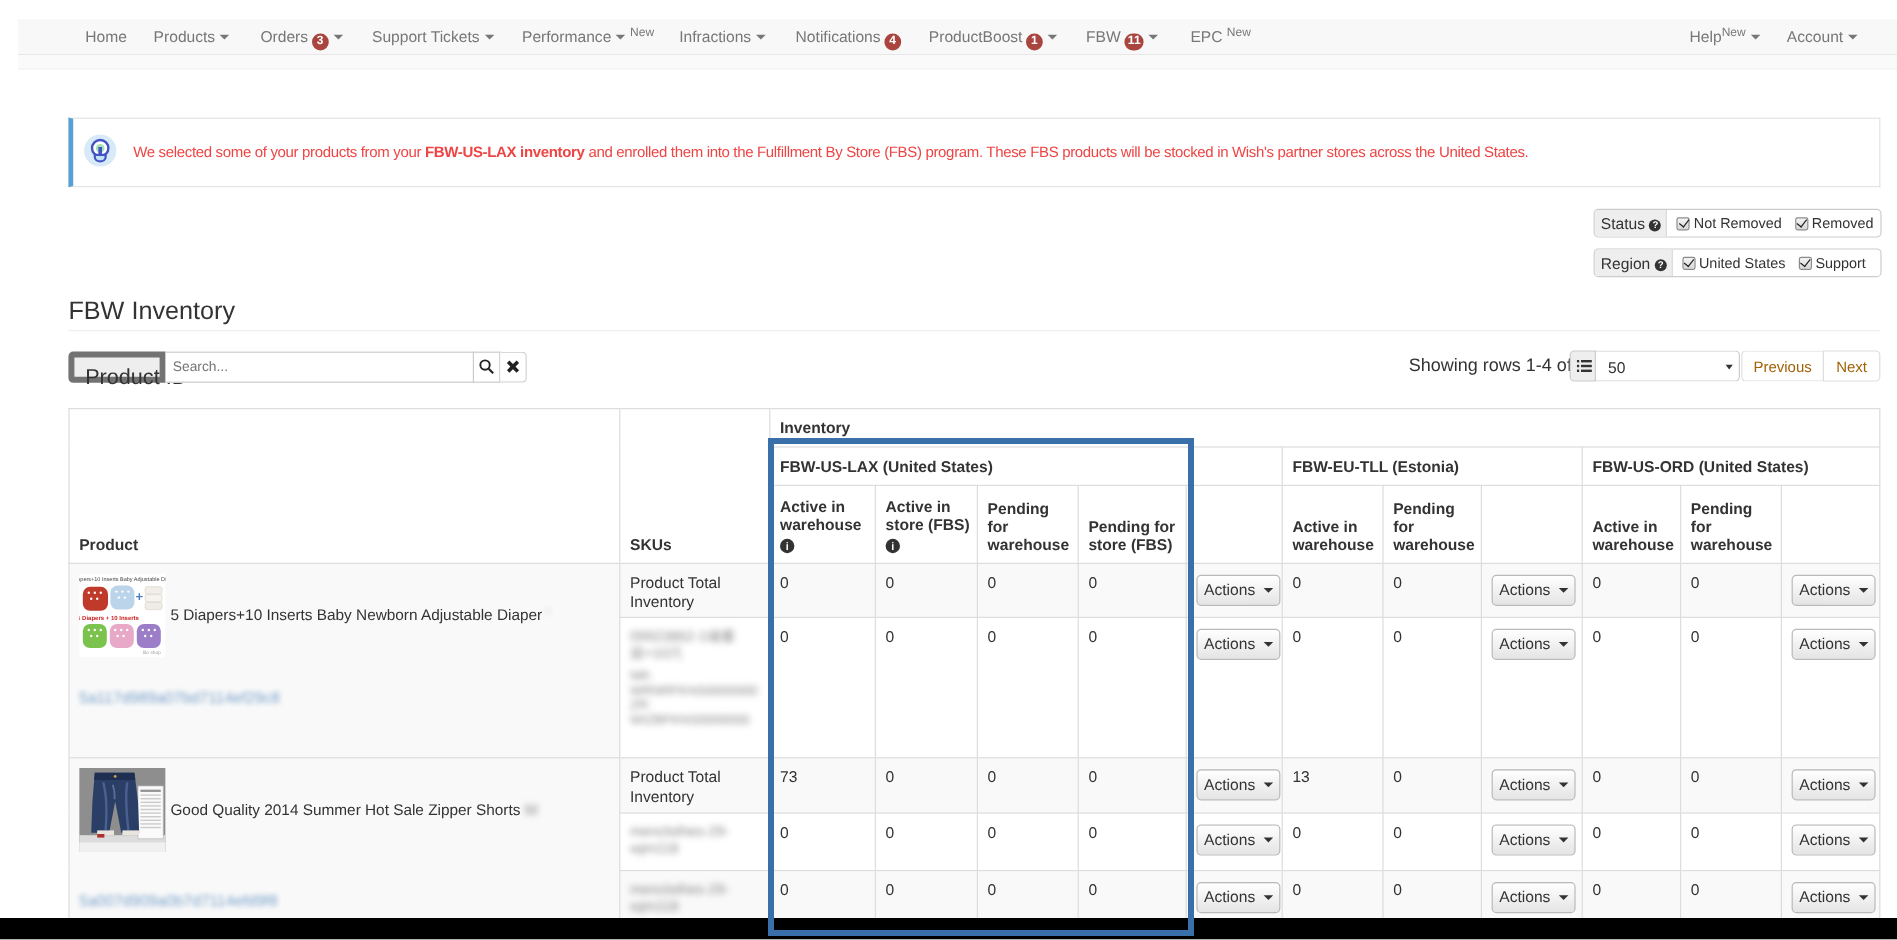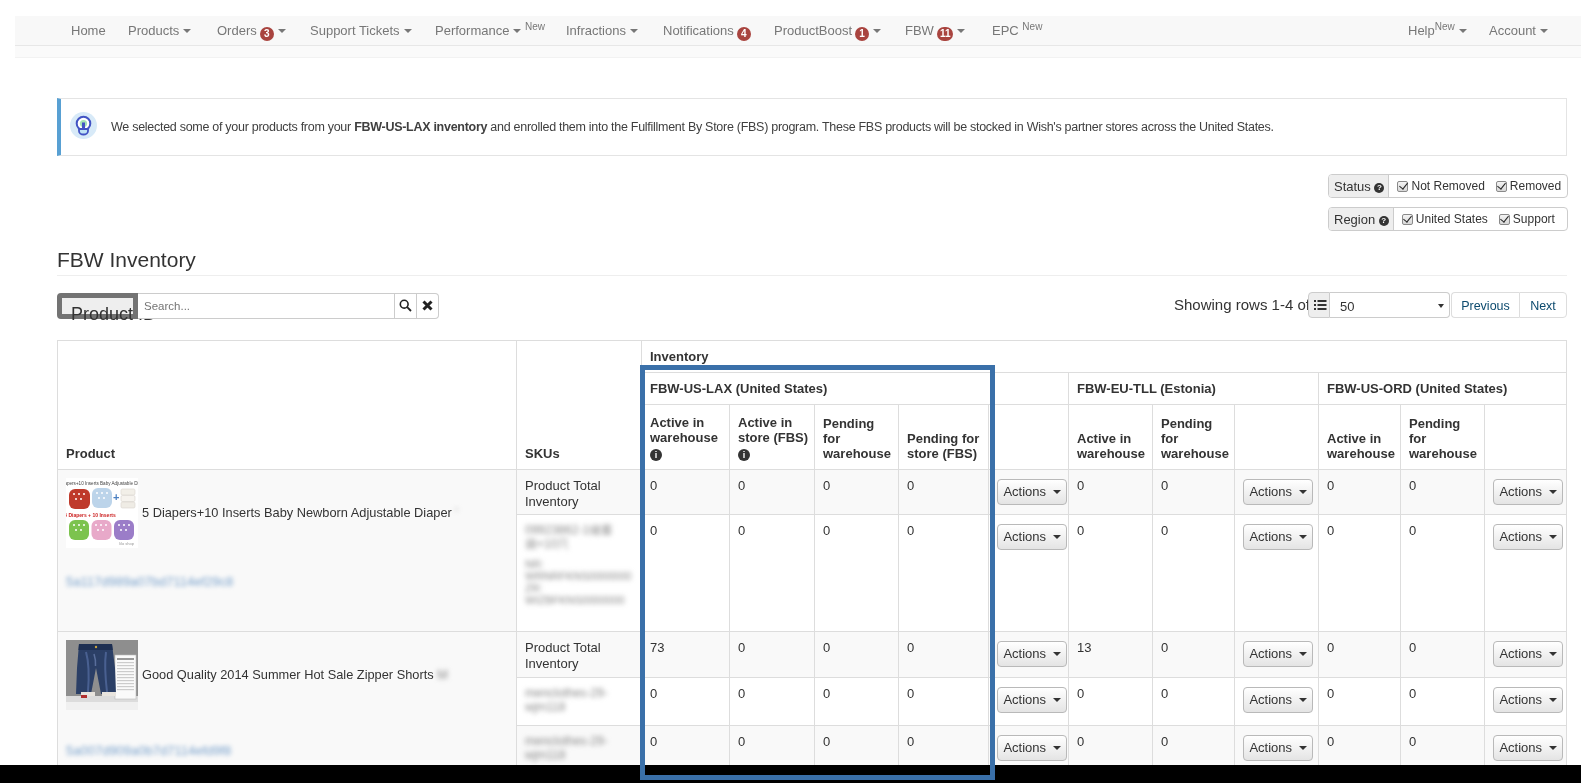--- a/index.html
+++ b/index.html
@@ -8,21 +8,21 @@
 
 #nav { position:absolute; left:15px; top:16px; width:1566px; height:30px; background:#f8f8f8; border-bottom:1px solid #e7e7e7; }
 #nav2 { position:absolute; left:15px; top:46px; width:1566px; height:12px; background:#fafafa; border-bottom:1px solid #f2f2f2; }
 .navitem { position:absolute; top:7px; font-size:13px; color:#777; white-space:nowrap; }
 .caret { display:inline-block; width:0; height:0; border-left:4px solid transparent; border-right:4px solid transparent; border-top:4px solid #777; vertical-align:2px; margin-left:4px; }
 .badge { display:inline-block; background:#a9443f; color:#fff; font-size:10px; font-weight:bold; border-radius:7px; height:14px; min-width:14px; padding:0 3px; line-height:14px; text-align:center; vertical-align:-2px; margin-left:3px; }
 .sup { font-size:10px; position:relative; top:-5px; color:#777; }
 
 
 #banner { position:absolute; left:57px; top:98px; width:1510px; height:58px; background:#fff; border:1px solid #e4e4e4; border-left:4px solid #58a0d3; }
-#banner .txt { position:absolute; left:50px; top:21px; font-size:12.5px; letter-spacing:-0.28px; color:#404040; }
+#banner .txt { position:absolute; left:50px; top:21px; font-size:12.5px; letter-spacing:-0.28px; color:#ef4444; }
 #bulb { position:absolute; left:9px; top:13px; width:27px; height:27px; }
 
 
 .fgroup { position:absolute; left:1328px; width:240px; height:24px; border:1px solid #ccc; border-radius:4px; background:#fff; font-size:13px; color:#333; display:flex; }
 .fgroup .lab { background:#eee; border-right:1px solid #ccc; border-radius:3px 0 0 3px; padding:4px 4px 0 5px; white-space:nowrap; }
 .fgroup .opts { padding:4px 0 0 8px; white-space:nowrap; font-size:12px; }
 .qmark { display:inline-block; width:10px; height:10px; border-radius:50%; background:#333; color:#fff; font-size:8px; font-weight:bold; text-align:center; line-height:10px; vertical-align:1px; margin-left:0; }
 .cb { display:inline-block; width:11px; height:11px; border:1px solid #8a8a8a; border-radius:2px; background:linear-gradient(#f4f4f4,#d8d8d8); position:relative; vertical-align:-2px; margin-right:3px; }
 .cb:after { content:""; position:absolute; left:2.5px; top:-1.5px; width:4px; height:7px; border:solid #222; border-width:0 1.7px 1.7px 0; transform:rotate(38deg); }
 .cblab { margin-right:11px; }
@@ -36,21 +36,21 @@
 #sgroup .sbtn { width:22px; background:#fff; border:1px solid #ccc; border-left:none; padding:0; text-align:center; }
 #sgroup .sbtn.last { border-radius:0 4px 4px 0; }
 .scaret { display:inline-block; width:0; height:0; border-left:3.5px solid transparent; border-right:3.5px solid transparent; border-top:4px solid #333; vertical-align:2px; margin-left:2px; }
 
 #showing { position:absolute; left:1174px; top:296px; width:128px; font-size:15px; color:#333; white-space:nowrap; }
 #pgroup { position:absolute; left:1308px; top:292px; height:26px; display:flex; font-size:13px; color:#333; }
 #pgroup .addon { width:22px; background:#eee; border:1px solid #ccc; border-radius:4px 0 0 4px; padding:6px 0 0 5px; }
 #pgroup .sel { width:120px; background:#fff; border:1px solid #ccc; border-left:none; border-radius:0 4px 4px 0; padding:6px 0 0 10px; position:relative; }
 #pgroup .sel .scaret { position:absolute; right:5px; top:11px; margin:0; }
 #pnbtns { position:absolute; left:1451px; top:292px; height:26px; display:flex; font-size:12.5px; }
-#pnbtns .pn { background:#fff; border:1px solid #ddd; color:#0c4a6e; padding:6px 0 0 0; text-align:center; }
+#pnbtns .pn { background:#fff; border:1px solid #ddd; color:#a16207; padding:6px 0 0 0; text-align:center; }
 #pnbtns .pn.first { border-radius:4px 0 0 4px; border-right:none; }
 #pnbtns .pn.last { border-radius:0 4px 4px 0; }
 
 
 #tablewrap { position:absolute; left:57px; top:340px; }
 table { border-collapse:collapse; table-layout:fixed; width:1509px; font-size:13px; color:#333; }
 th, td { border:1px solid #ddd; padding:8px; text-align:left; }
 thead th { font-weight:bold; vertical-align:bottom; line-height:15px; padding:4px 8px 8px 8px; white-space:nowrap; overflow:visible; }
 thead tr.r1 th, thead tr.r2 th { vertical-align:top; padding:8px;margin-top:19px; }
 tbody td { vertical-align:top; line-height:16px; padding:8px 8px 4px 8px; }

